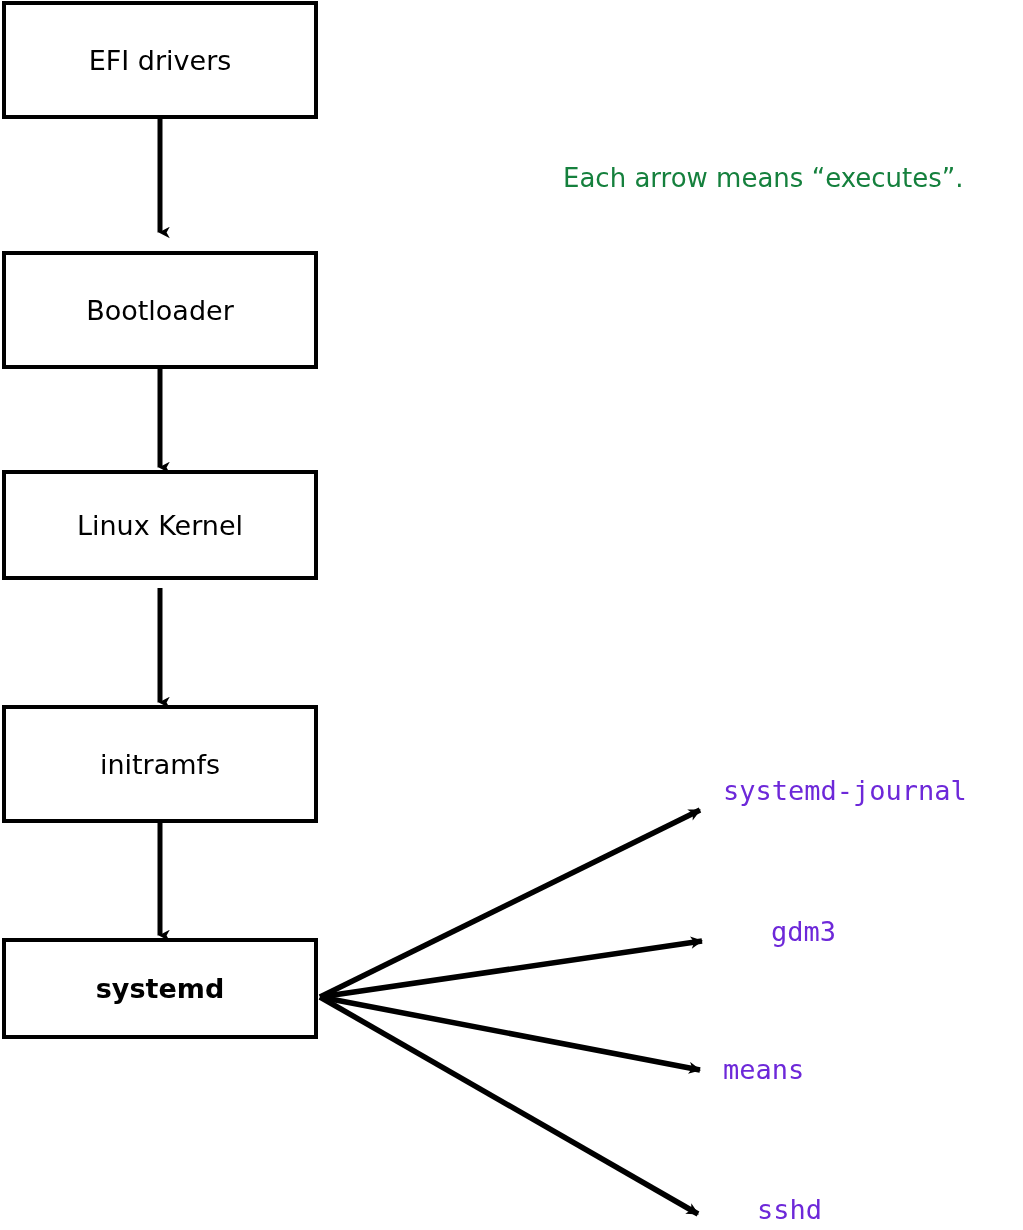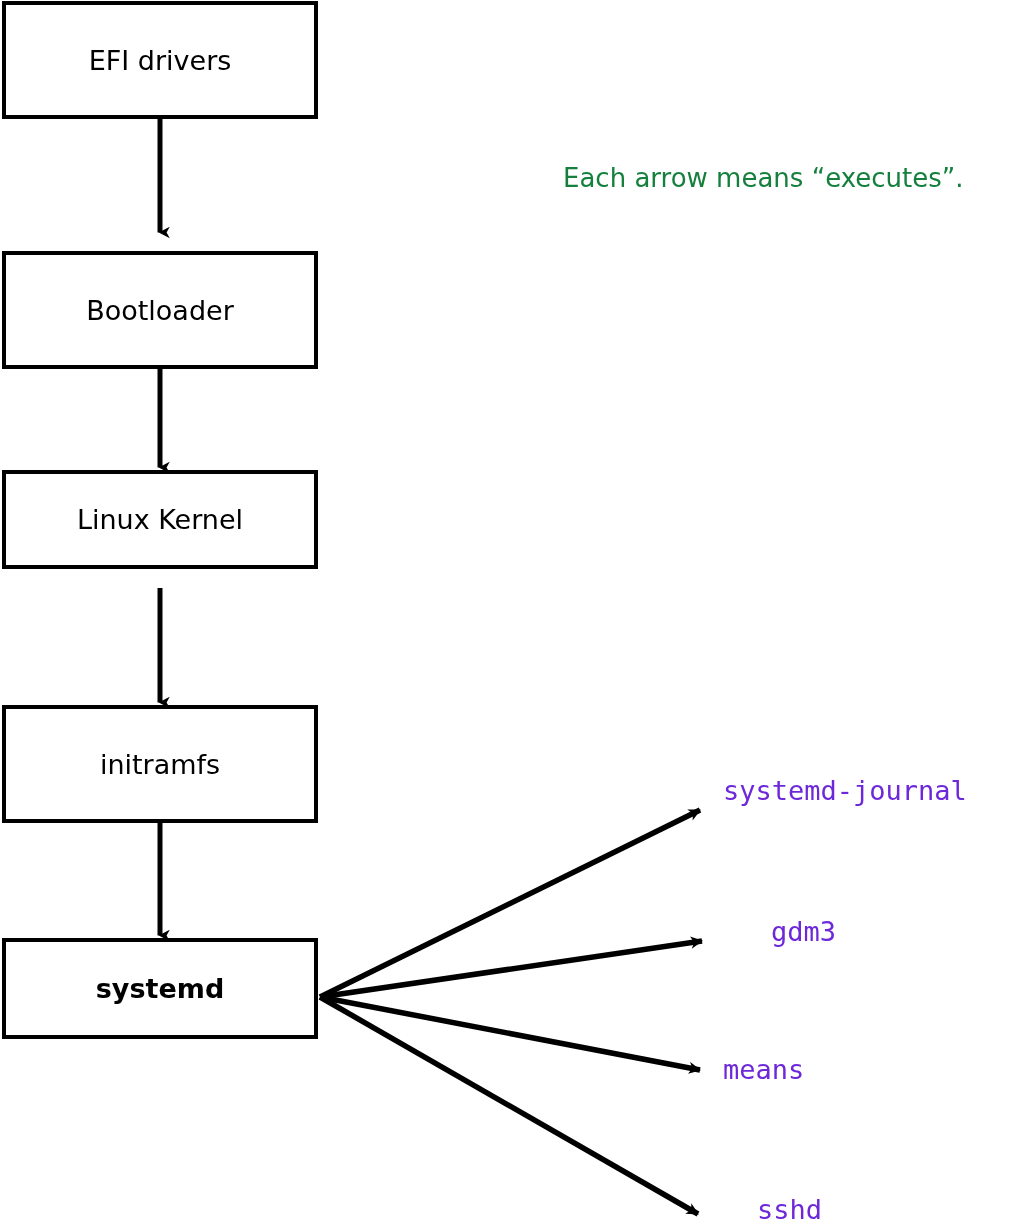--- a/index.html
+++ b/index.html
@@ -100,21 +100,21 @@
   </svg>
 
   <div class="node-box" style="left:2px; top:1px; width:316px; height:118px;">
     <span class="node-label">EFI drivers</span>
   </div>
 
   <div class="node-box" style="left:2px; top:235px; width:316px; height:118px;margin-top:16px;">
     <span class="node-label">Bootloader</span>
   </div>
 
-  <div class="node-box" style="left:2px; top:470px; width:316px; height:99px;">
+  <div class="node-box" style="left:2px; top:470px; width:316px; height:110px;">
     <span class="node-label">Linux Kernel</span>
   </div>
 
   <div class="node-box" style="left:2px; top:705px; width:316px; height:118px;">
     <span class="node-label">initramfs</span>
   </div>
 
   <div class="node-box" style="left:2px; top:938px; width:316px; height:101px;font-weight:bold;">
     <span class="node-label">systemd</span>
   </div>

